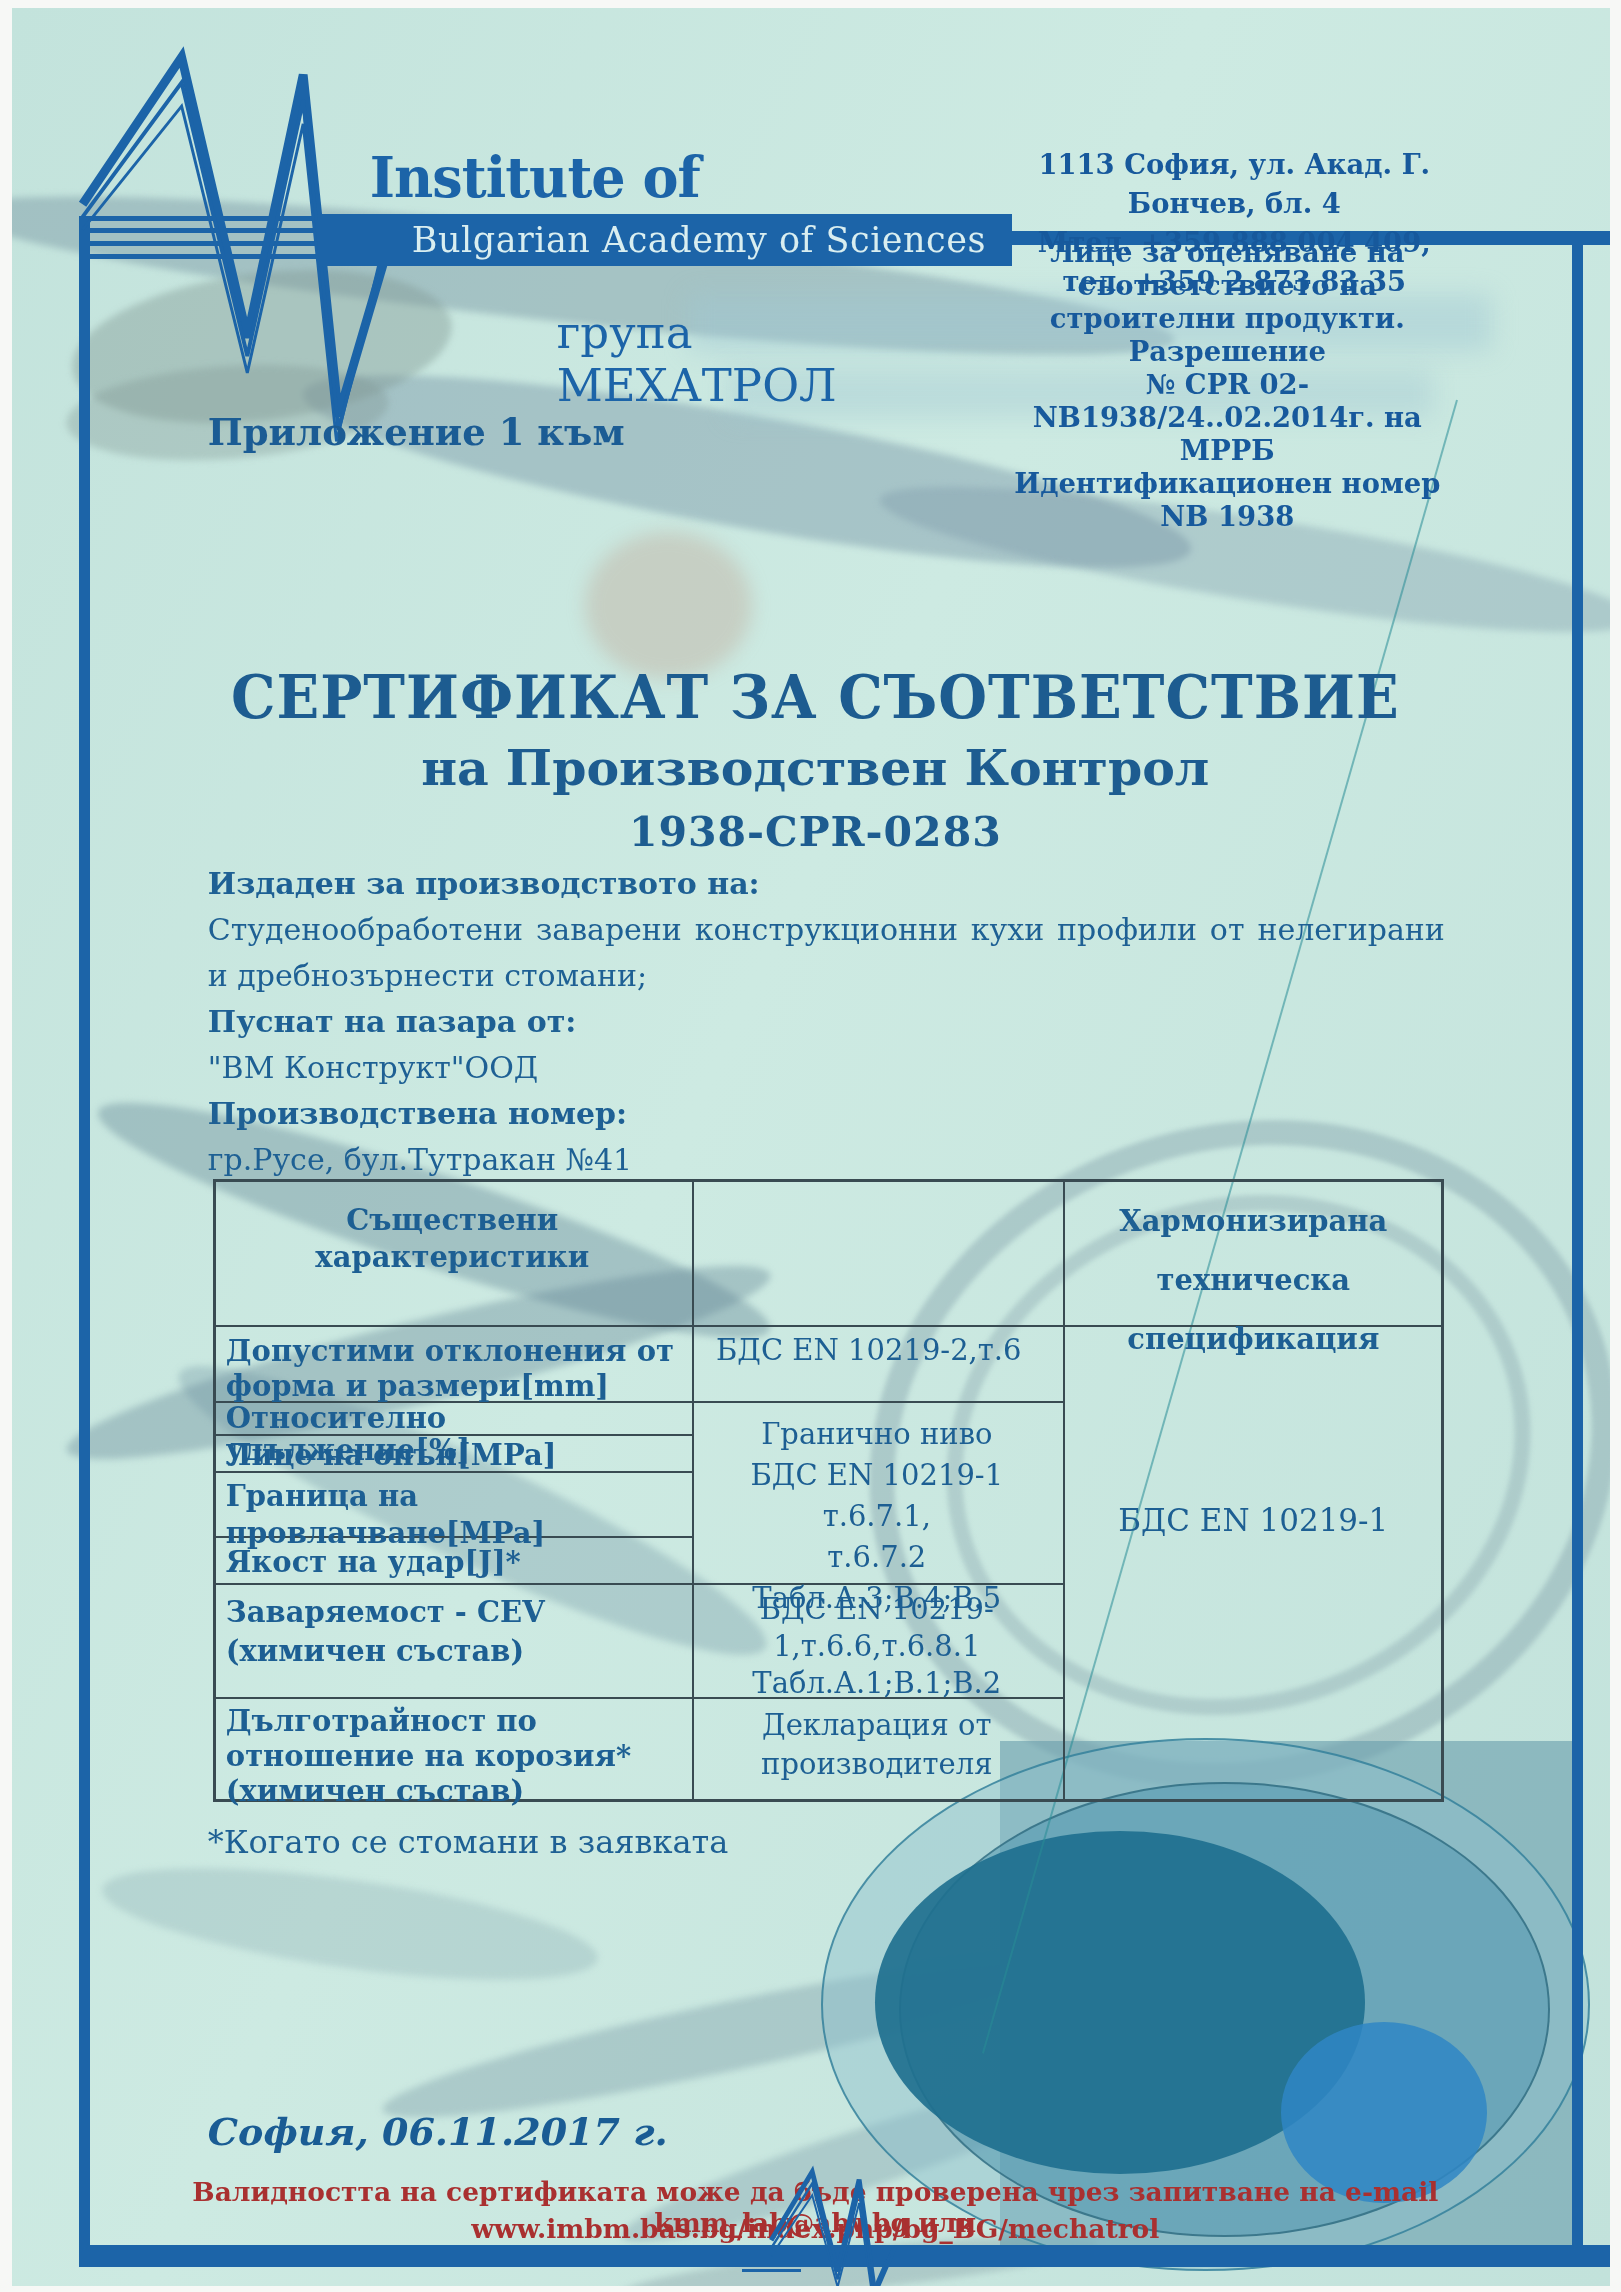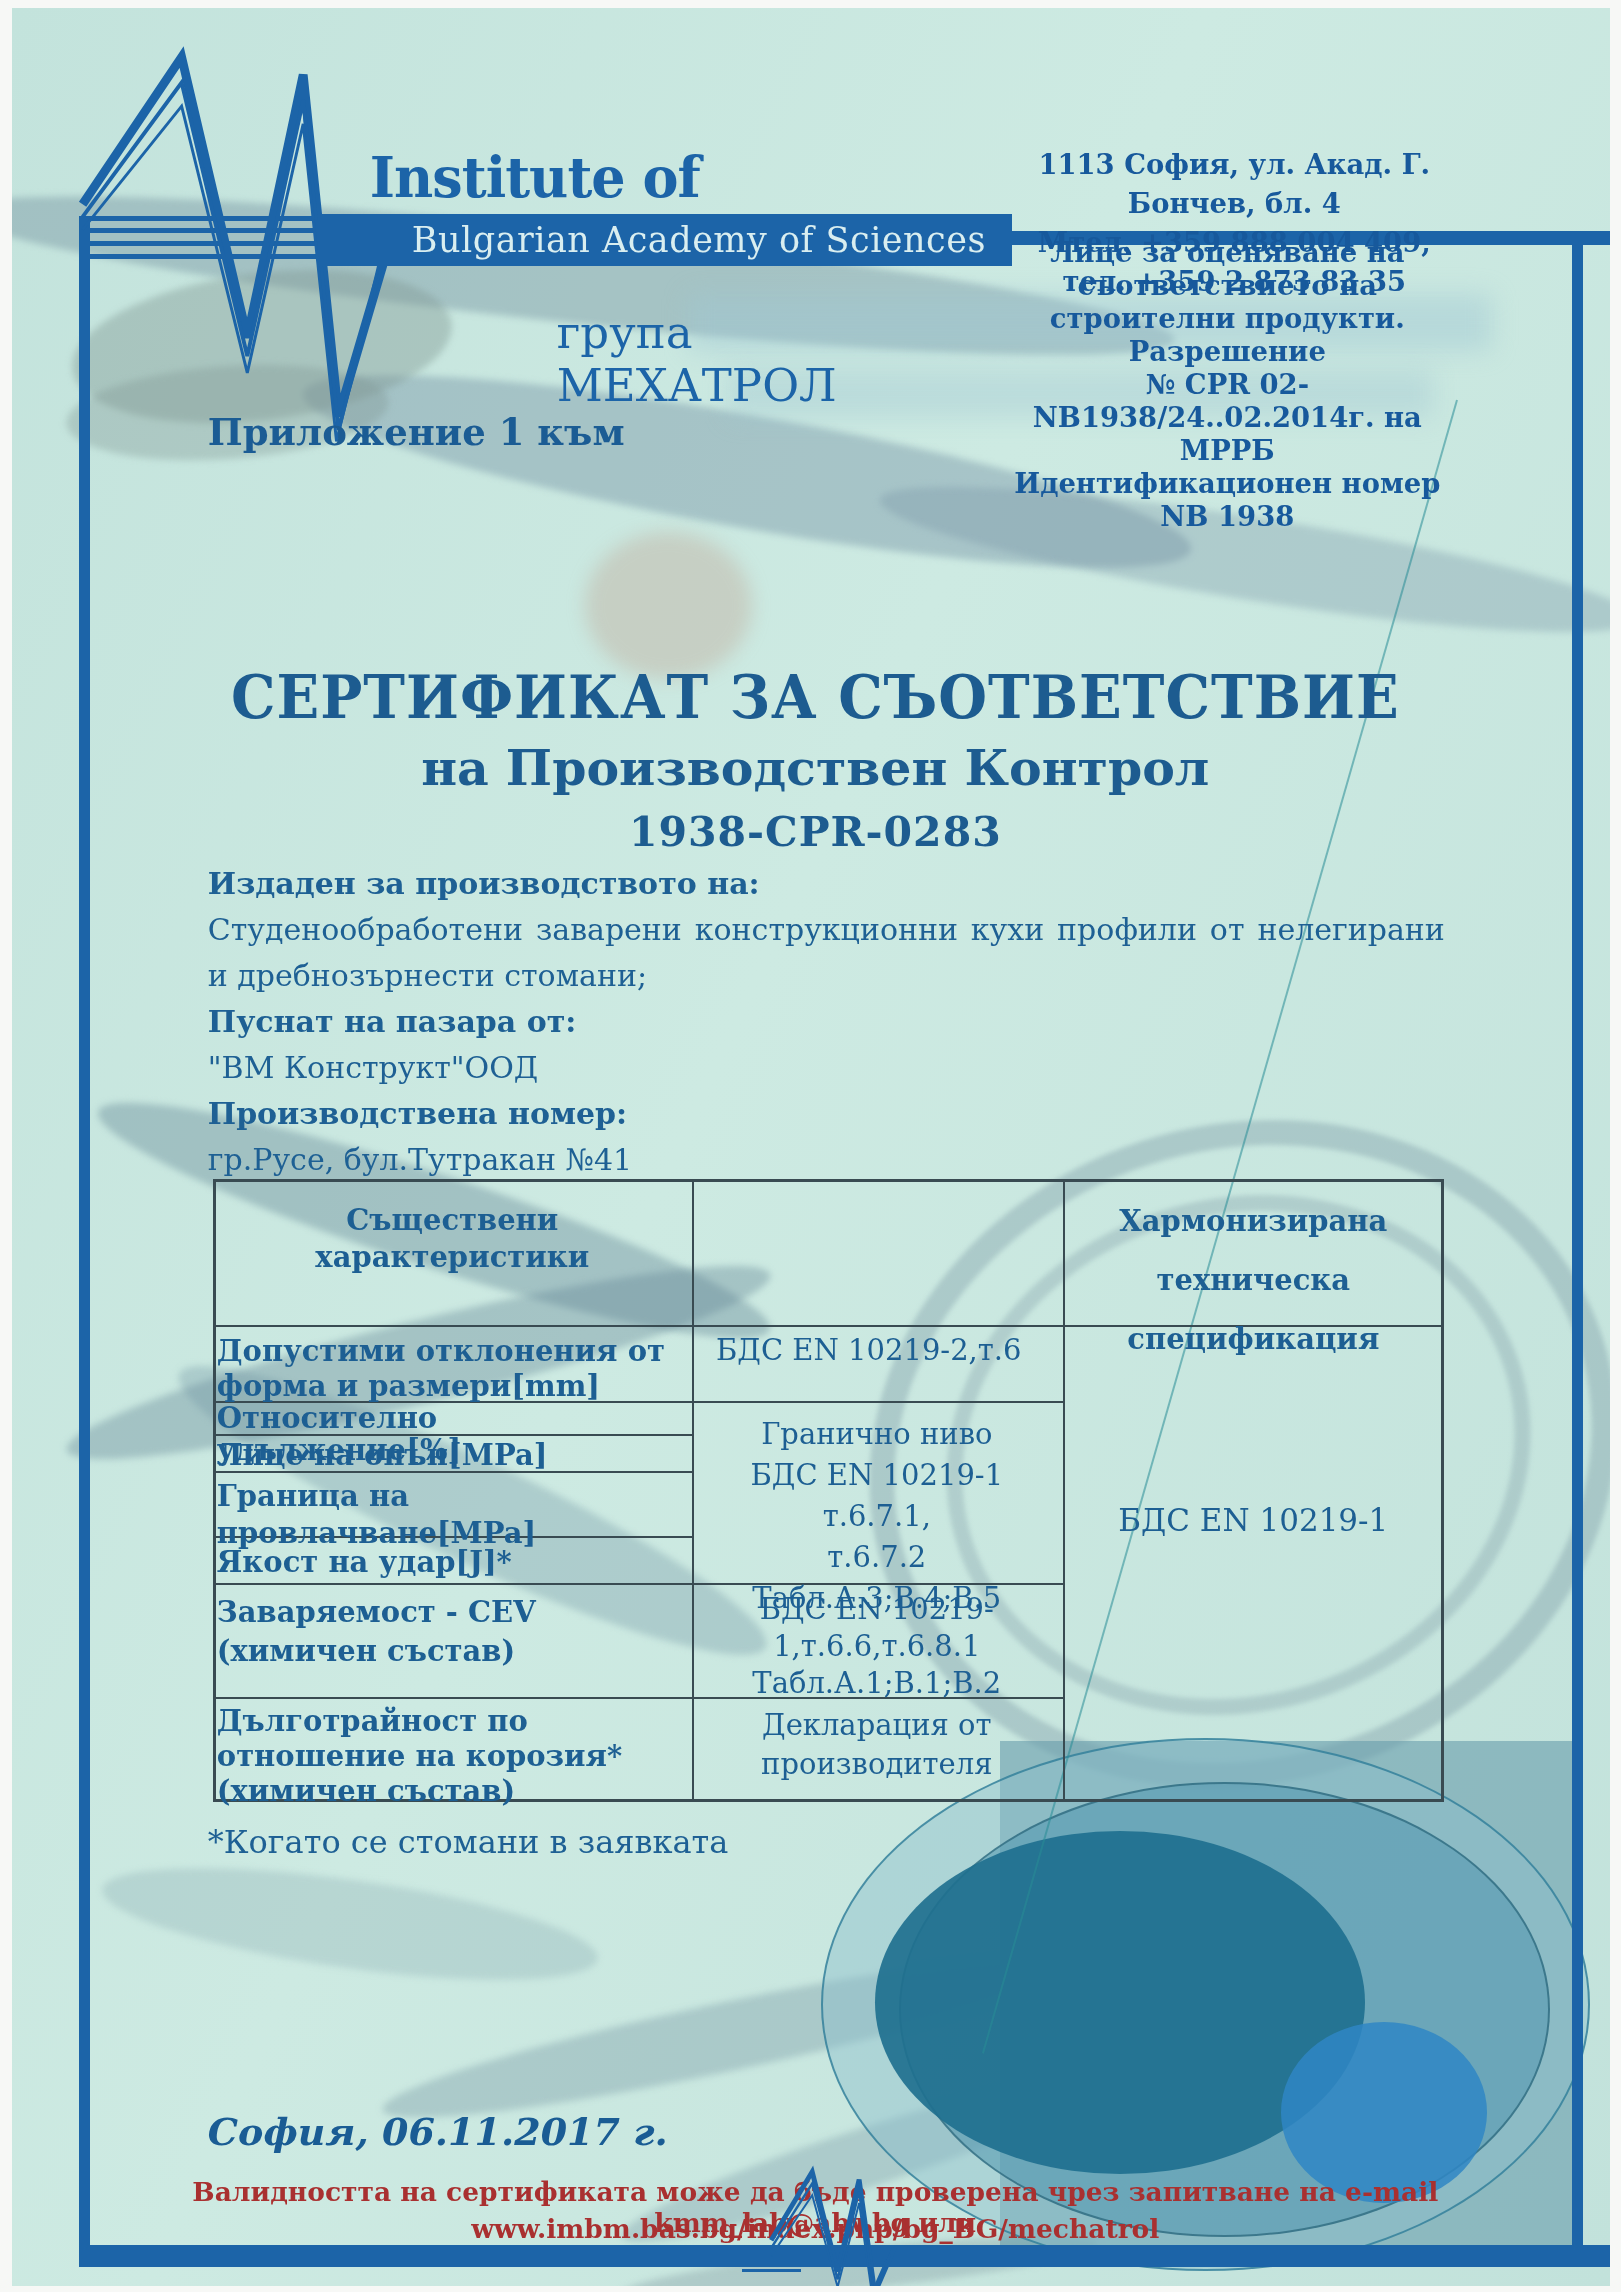--- a/index.html
+++ b/index.html
@@ -73,21 +73,21 @@
   .issued .just{text-align:justify;}
   
   .tbl{position:absolute;left:201px;top:1171px;width:1231px;height:623px;}
   .tline{position:absolute;background:#394b52;}
   .cell{
     position:absolute;color:#1d5f93;font-size:29px;line-height:37px;
     white-space:pre-line;
   }
   .cell.b{font-weight:bold;}
   .cell.c{text-align:center;}
-  .cell.l{padding-left:4px;}
+  .cell.l{padding-left:13px;}
   
   .footnote{
     position:absolute;left:196px;top:1815px;
     font-size:32px;color:#1e6094;
   }
   .citydate{
     position:absolute;left:196px;top:2101px;
     font-size:38px;font-weight:bold;font-style:italic;color:#1a5c94;
   }
   .validity{

